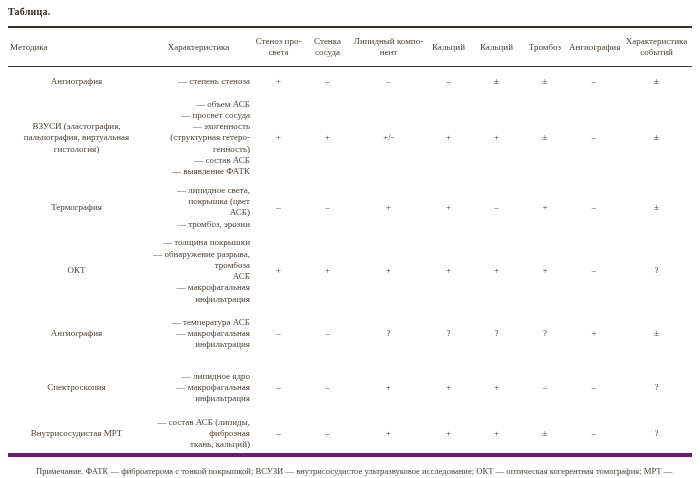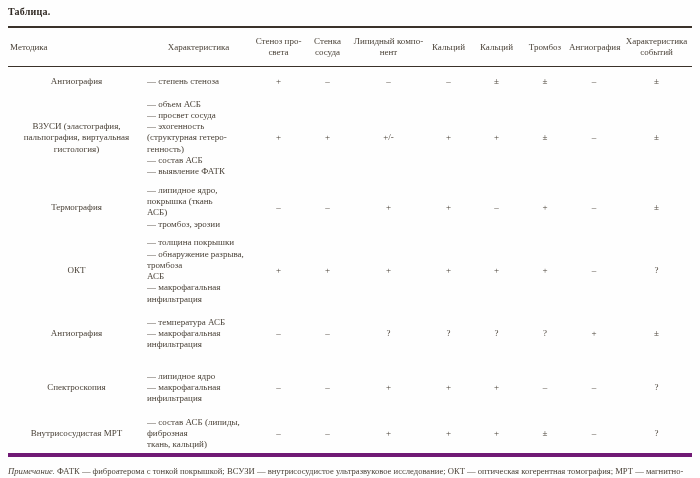--- a/index.html
+++ b/index.html
@@ -53,36 +53,36 @@
     vertical-align: middle;
     padding: 2px 2px;
     white-space: pre-line;
     color: #4a4238;
   }
   td.method {
     text-align: center;
     padding-left: 2px;
   }
   td.char {
-    text-align: left;
+    text-align: right;
   }
   td.val {
     text-align: center;
     font-size: 9px;
   }
   .footnote {
     margin-top: 9px;
     width: 684px;
     font-size: 8.6px;
     line-height: 1.35;
     text-align: left;
     color: #4a4238;
   }
   .footnote .note-label {
-    font-style: italic;
+    margin-left: 28px;
   }
 </style>
 </head>
 <body>
 
 <div class="page">
 
   <div class="title">Таблица.</div>
 
   <table class="main-table">
@@ -143,21 +143,21 @@
       <td class="val">+</td>
       <td class="val">+/-</td>
       <td class="val">+</td>
       <td class="val">+</td>
       <td class="val">±</td>
       <td class="val">–</td>
       <td class="val">±</td>
     </tr>
         <tr style="height: 56px;">
       <td class="method">Термография</td>
-      <td class="char">— липидное ядро, покрышка (ткань
+      <td class="char">— липидное света, покрышка (цвет
 АСБ)
 — тромбоз, эрозии</td>
       <td class="val">–</td>
       <td class="val">–</td>
       <td class="val">+</td>
       <td class="val">+</td>
       <td class="val">–</td>
       <td class="val">+</td>
       <td class="val">–</td>
       <td class="val">±</td>

